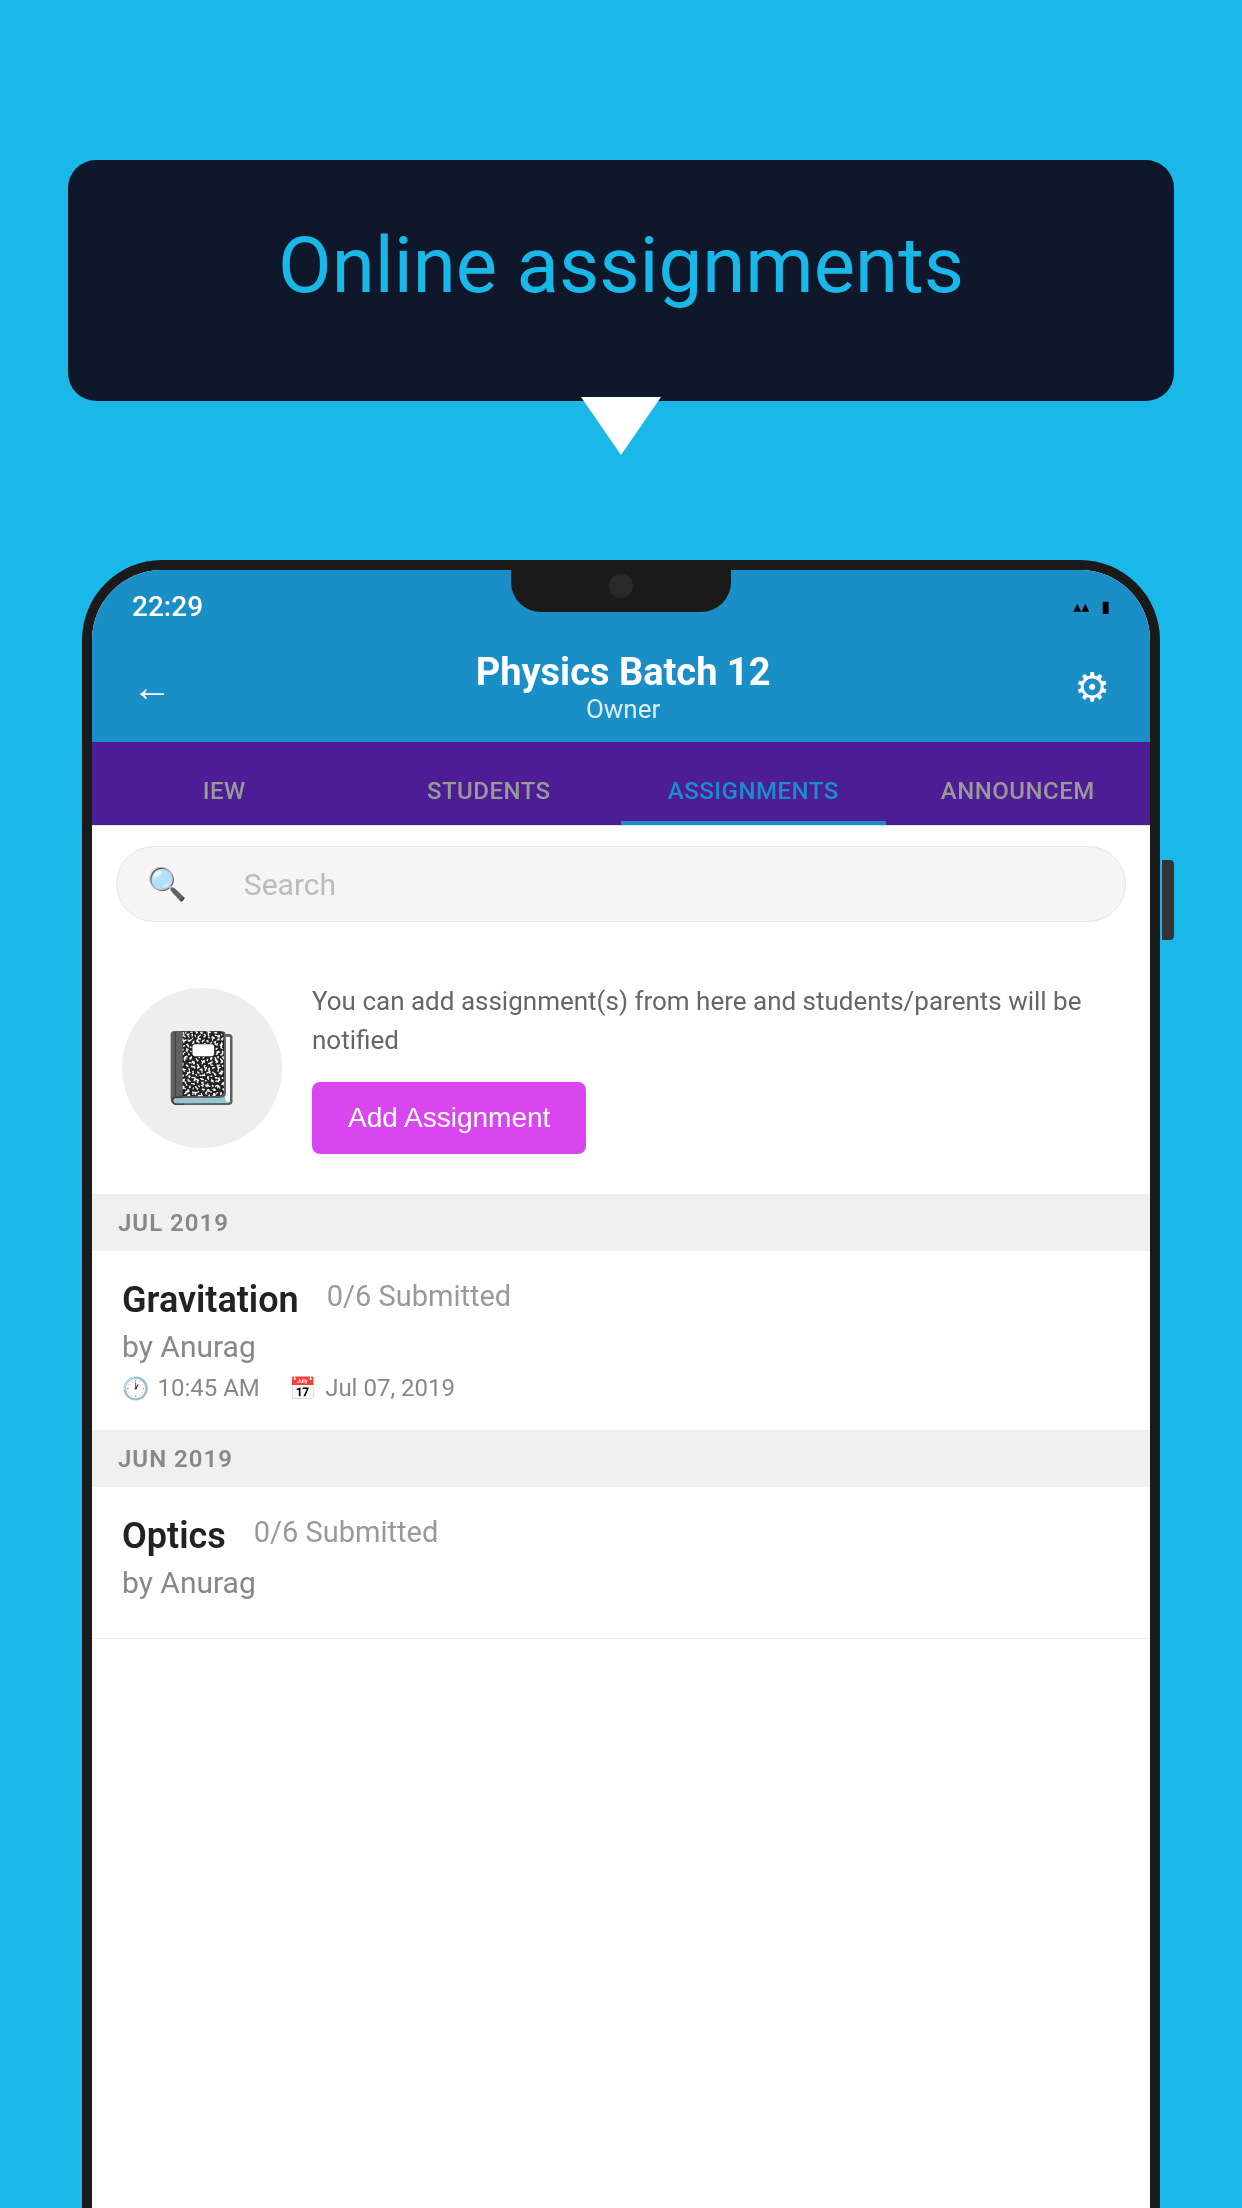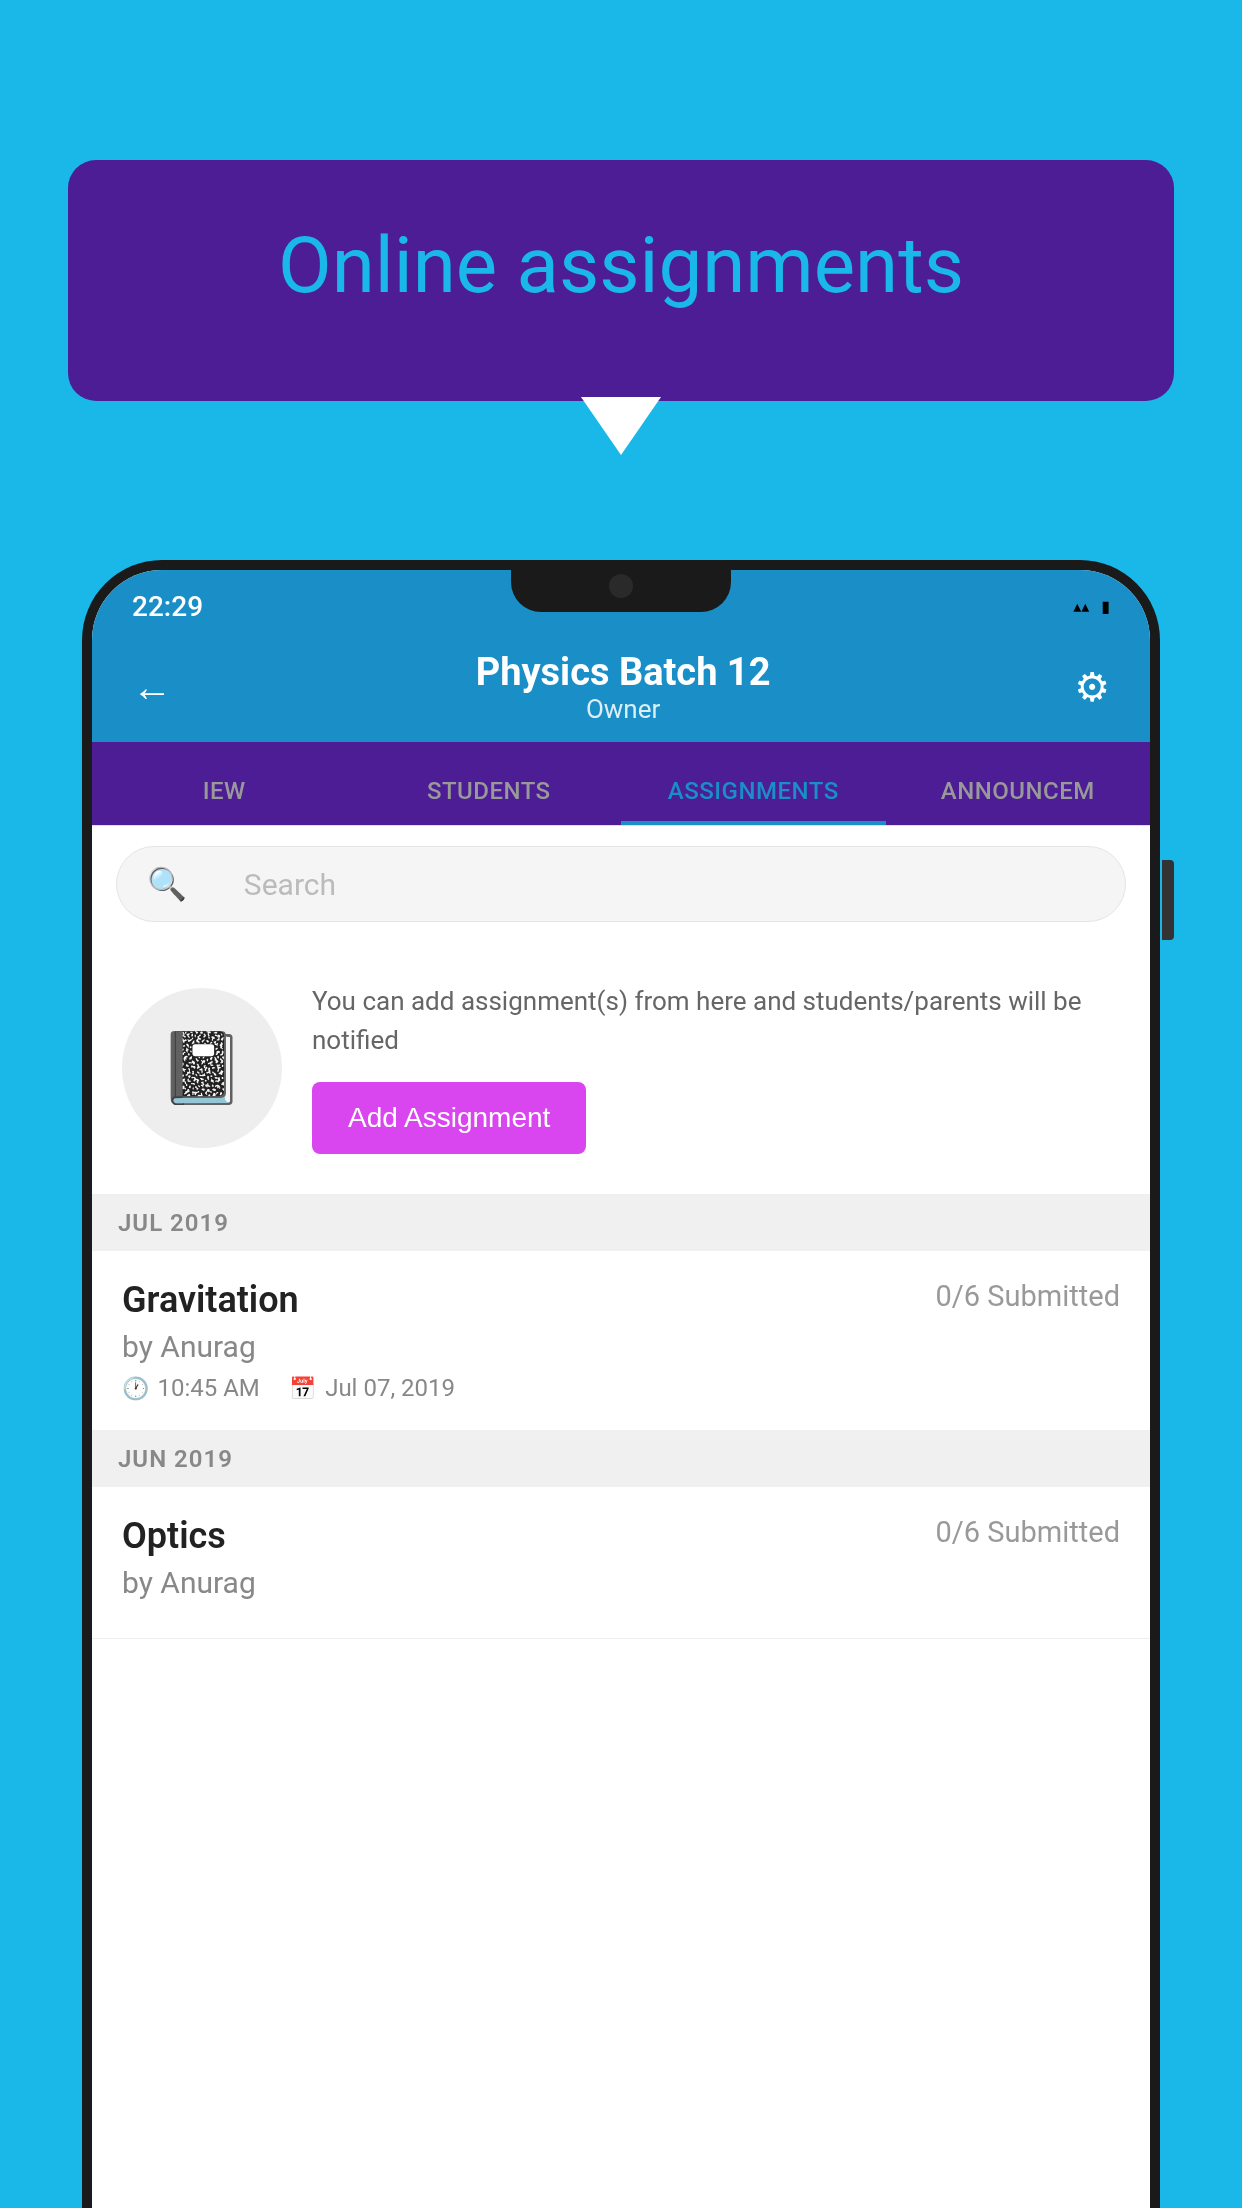--- a/index.html
+++ b/index.html
@@ -15,21 +15,21 @@
 
     
     .speech-bubble-container {
       position: absolute;
       top: 160px;
       left: 68px;
       right: 68px;
     }
 
     .speech-bubble {
-      background: #4c1d95;
+      background: #0f172a;
       border-radius: 28px;
       padding: 60px 80px 70px;
       position: relative;
     }
 
     .speech-bubble::after {
       content: '';
       position: absolute;
       bottom: -54px;
       left: 50%;
@@ -287,23 +287,23 @@
 
     
     .assignment-item {
       padding: 28px 30px;
       background: white;
       border-bottom: 1px solid #eee;
     }
 
     .assignment-item-top {
       display: flex;
-      justify-content: space-between;
       align-items: flex-start;
       margin-bottom: 8px;
+      gap: 28px;
     }
 
     .assignment-name {
       font-size: 36px;
       font-weight: 600;
       color: #222;
     }
 
     .submitted-count {
       color: #999;

